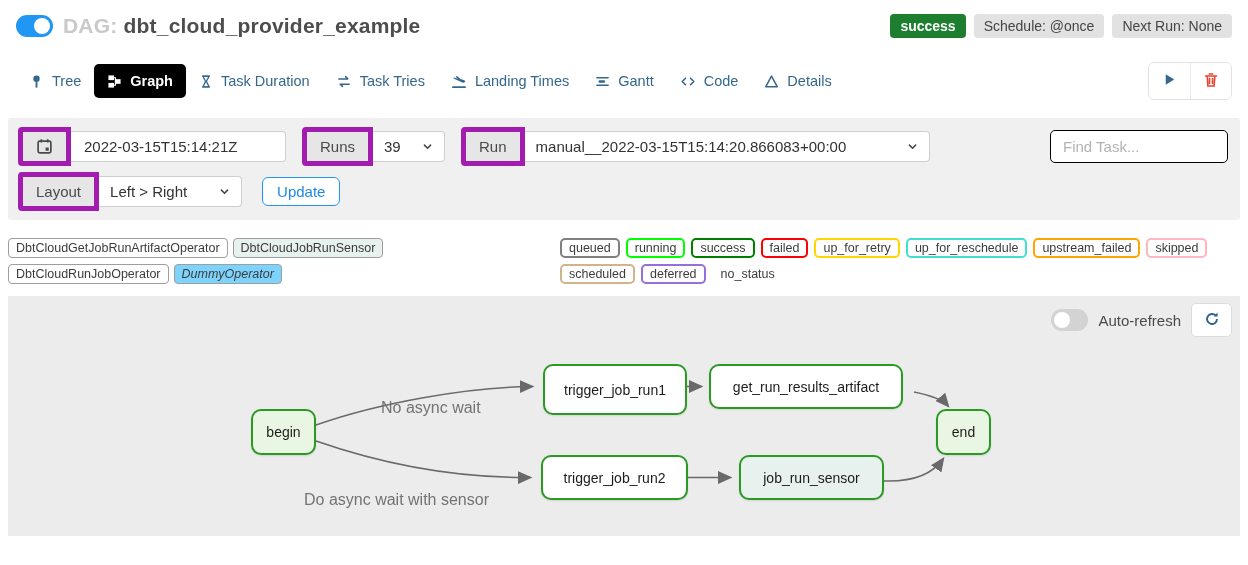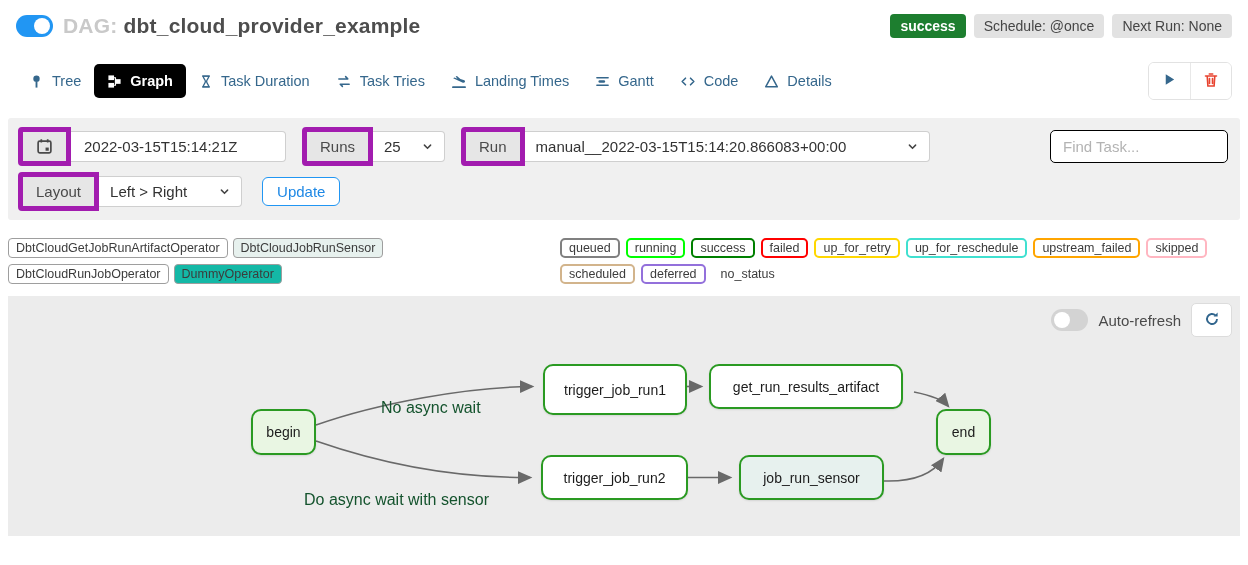--- a/index.html
+++ b/index.html
@@ -44,21 +44,21 @@
   .states{display:flex;flex-wrap:wrap;gap:6px 6px;max-width:700px;align-content:flex-start}
   .state-badge{border:2px solid #888;border-radius:5px;padding:1px 7px;font-size:12.5px;color:#3c3c3c;background:#fff;white-space:nowrap}
   .state-badge.nostat{border-color:transparent;background:transparent}
   
   .graph{position:relative;margin:12px 8px 0;background:#ececec;height:240px}
   .graph svg.edges{position:absolute;left:0;top:0;width:100%;height:100%}
   .gcontrols{position:absolute;top:7px;right:8px;display:flex;align-items:center;gap:10px;z-index:3}
   .ar-label{font-size:15px;color:#4a4a4a}
   .refresh-btn{width:41px;height:34px;background:#fff;border:1px solid #dcdcdc;border-radius:5px;color:#31658d;display:flex;align-items:center;justify-content:center;cursor:pointer}
   .node{position:absolute;border:2.5px solid #2a9a22;border-radius:10px;display:flex;align-items:center;justify-content:center;font-size:14px;color:#1c1c1c;background:#fff;box-shadow:0 1px 2px rgba(0,0,0,.1);cursor:pointer;z-index:2}
-  .elabel{position:absolute;font-size:16px;color:#14532d;white-space:nowrap;z-index:1}
+  .elabel{position:absolute;font-size:16px;color:#737373;white-space:nowrap;z-index:1}
 </style>
 </head>
 <body>
 
 <header class="topbar">
   <div class="topbar-left">
     <span class="switch on">
         <span class="knob"></span>
       </span>
     <h1 class="dag-title"><span class="dag-prefix">DAG:</span> <span>dbt_cloud_provider_example</span></h1>
@@ -167,21 +167,21 @@
             <rect x="2" y="3" width="12" height="11" rx="1.5"></rect>
             <path d="M5 1.2v3M11 1.2v3"></path>
             <rect x="9" y="9" width="3" height="3" fill="#4a4a4a" stroke="none"></rect>
           </svg>
         </span>
       <input class="tinput" style="width: 215px;" value="2022-03-15T15:14:21Z">
     </div>
     <div class="igroup">
       <span class="addon">Runs</span>
       <div class="selectbox" style="width:72px">
-        <span>25</span>
+        <span>39</span>
         <span class="chev">
             <svg width="11" height="11" viewBox="0 0 16 16" fill="none" stroke="currentColor" stroke-width="2.2" stroke-linecap="round">
               <path d="M3.5 6l4.5 4.5L12.5 6"></path>
             </svg>
           </span>
       </div>
     </div>
     <div class="igroup">
       <span class="addon">Run</span>
       <div class="selectbox" style="width:405px">
@@ -209,21 +209,21 @@
     </div>
     <button class="update-btn">Update</button>
   </div>
 </section>
 
 <section class="legend">
   <div class="ops">
       <span class="op-badge" style="background: rgb(255, 255, 255);">DbtCloudGetJobRunArtifactOperator</span>
       <span class="op-badge" style="background: rgb(231, 241, 238);">DbtCloudJobRunSensor</span>
       <span class="op-badge" style="background: rgb(255, 255, 255); text-align: center;">DbtCloudRunJobOperator</span>
-      <span class="op-badge" style="background: #14b8a6;">DummyOperator</span>
+      <span class="op-badge" style="background: #7dd3fc; font-style: italic;">DummyOperator</span>
     </div>
   <div class="states">
       <span class="state-badge" style="border-color: rgb(128, 128, 128);">queued</span>
       <span class="state-badge" style="border-color: rgb(0, 255, 0);">running</span>
       <span class="state-badge" style="border-color: rgb(0, 128, 0);">success</span>
       <span class="state-badge" style="border-color: rgb(255, 0, 0);">failed</span>
       <span class="state-badge" style="border-color: rgb(255, 215, 0);">up_for_retry</span>
       <span class="state-badge" style="border-color: rgb(64, 224, 208);">up_for_reschedule</span>
       <span class="state-badge" style="border-color: rgb(255, 165, 0);">upstream_failed</span>
       <span class="state-badge" style="border-color: rgb(255, 182, 193);">skipped</span>

